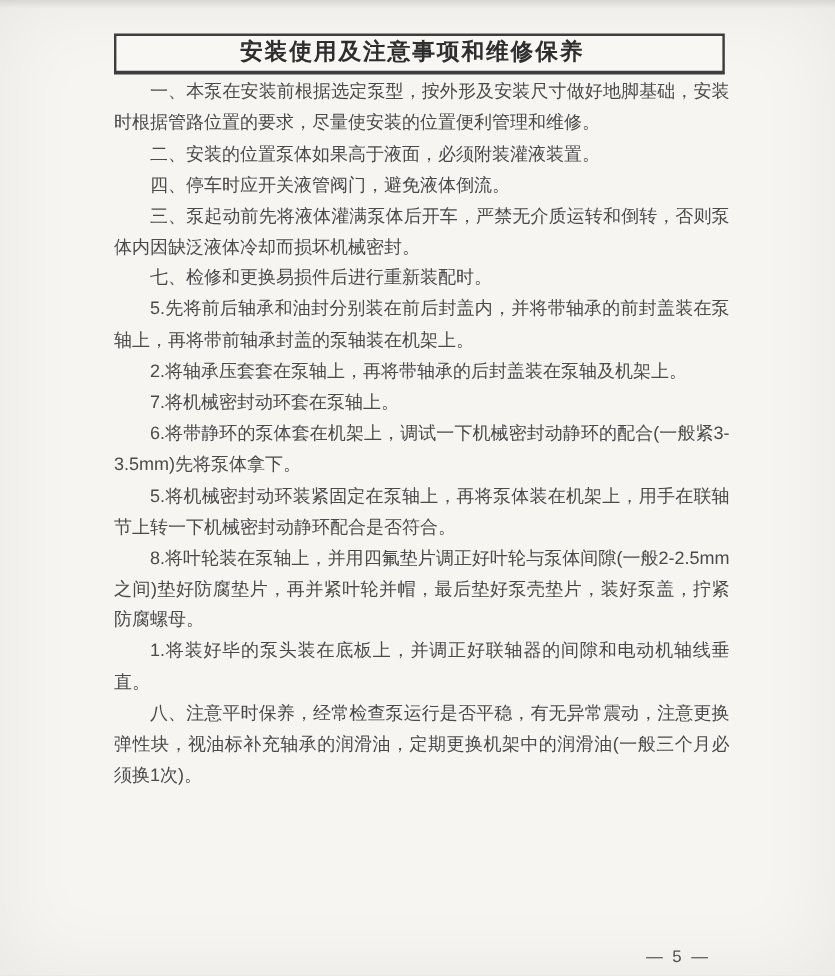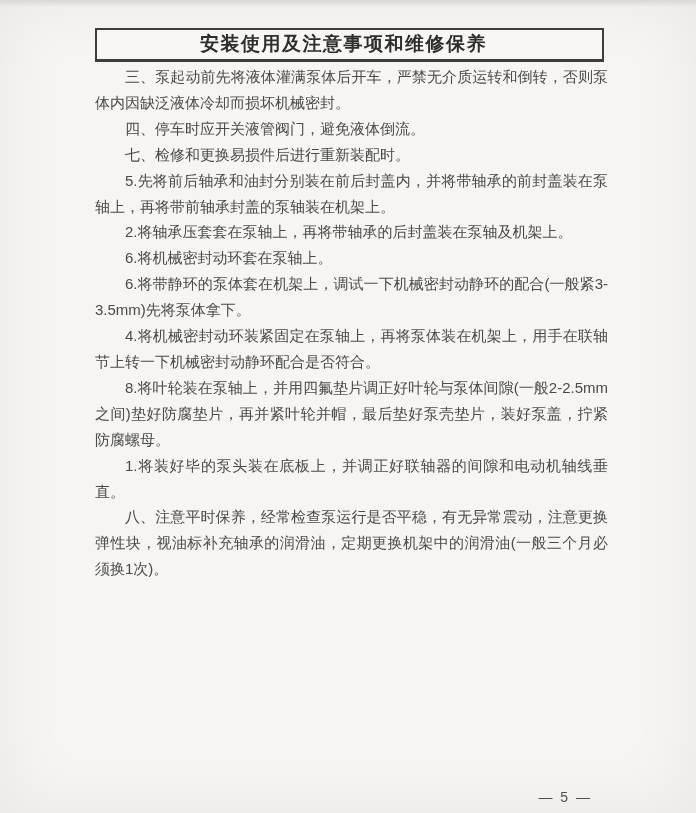--- a/index.html
+++ b/index.html
@@ -71,28 +71,30 @@
 </head>
 <body>
 
 <div class="page">
 
   <div class="title-box">
     <h1>安装使用及注意事项和维修保养</h1>
   </div>
 
   <div class="content">
+    <p class="para">一、本泵在安装前根据选定泵型，按外形及安装尺寸做好地脚基础，安装时根据管路位置的要求，尽量使安装的位置便利管理和维修。</p>
+    <p class="para">二、安装的位置泵体如果高于液面，必须附装灌液装置。</p>
+    <p class="para">四、停车时应开关液管阀门，避免液体倒流。</p>
     <p class="para">三、泵起动前先将液体灌满泵体后开车，严禁无介质运转和倒转，否则泵体内因缺泛液体冷却而损坏机械密封。</p>
-    <p class="para">四、停车时应开关液管阀门，避免液体倒流。</p>
     <p class="para">七、检修和更换易损件后进行重新装配时。</p>
     <p class="para">5.先将前后轴承和油封分别装在前后封盖内，并将带轴承的前封盖装在泵轴上，再将带前轴承封盖的泵轴装在机架上。</p>
     <p class="para">2.将轴承压套套在泵轴上，再将带轴承的后封盖装在泵轴及机架上。</p>
-    <p class="para">6.将机械密封动环套在泵轴上。</p>
+    <p class="para">7.将机械密封动环套在泵轴上。</p>
     <p class="para">6.将带静环的泵体套在机架上，调试一下机械密封动静环的配合(一般紧3-3.5mm)先将泵体拿下。</p>
-    <p class="para">4.将机械密封动环装紧固定在泵轴上，再将泵体装在机架上，用手在联轴节上转一下机械密封动静环配合是否符合。</p>
+    <p class="para">5.将机械密封动环装紧固定在泵轴上，再将泵体装在机架上，用手在联轴节上转一下机械密封动静环配合是否符合。</p>
     <p class="para">8.将叶轮装在泵轴上，并用四氟垫片调正好叶轮与泵体间隙(一般2-2.5mm之间)垫好防腐垫片，再并紧叶轮并帽，最后垫好泵壳垫片，装好泵盖，拧紧防腐螺母。</p>
     <p class="para">1.将装好毕的泵头装在底板上，并调正好联轴器的间隙和电动机轴线垂直。</p>
     <p class="para">八、注意平时保养，经常检查泵运行是否平稳，有无异常震动，注意更换弹性块，视油标补充轴承的润滑油，定期更换机架中的润滑油(一般三个月必须换1次)。</p>
   </div>
 
   <div class="page-number">— 5 —</div>
 
 </div>
 
 </body></html>

